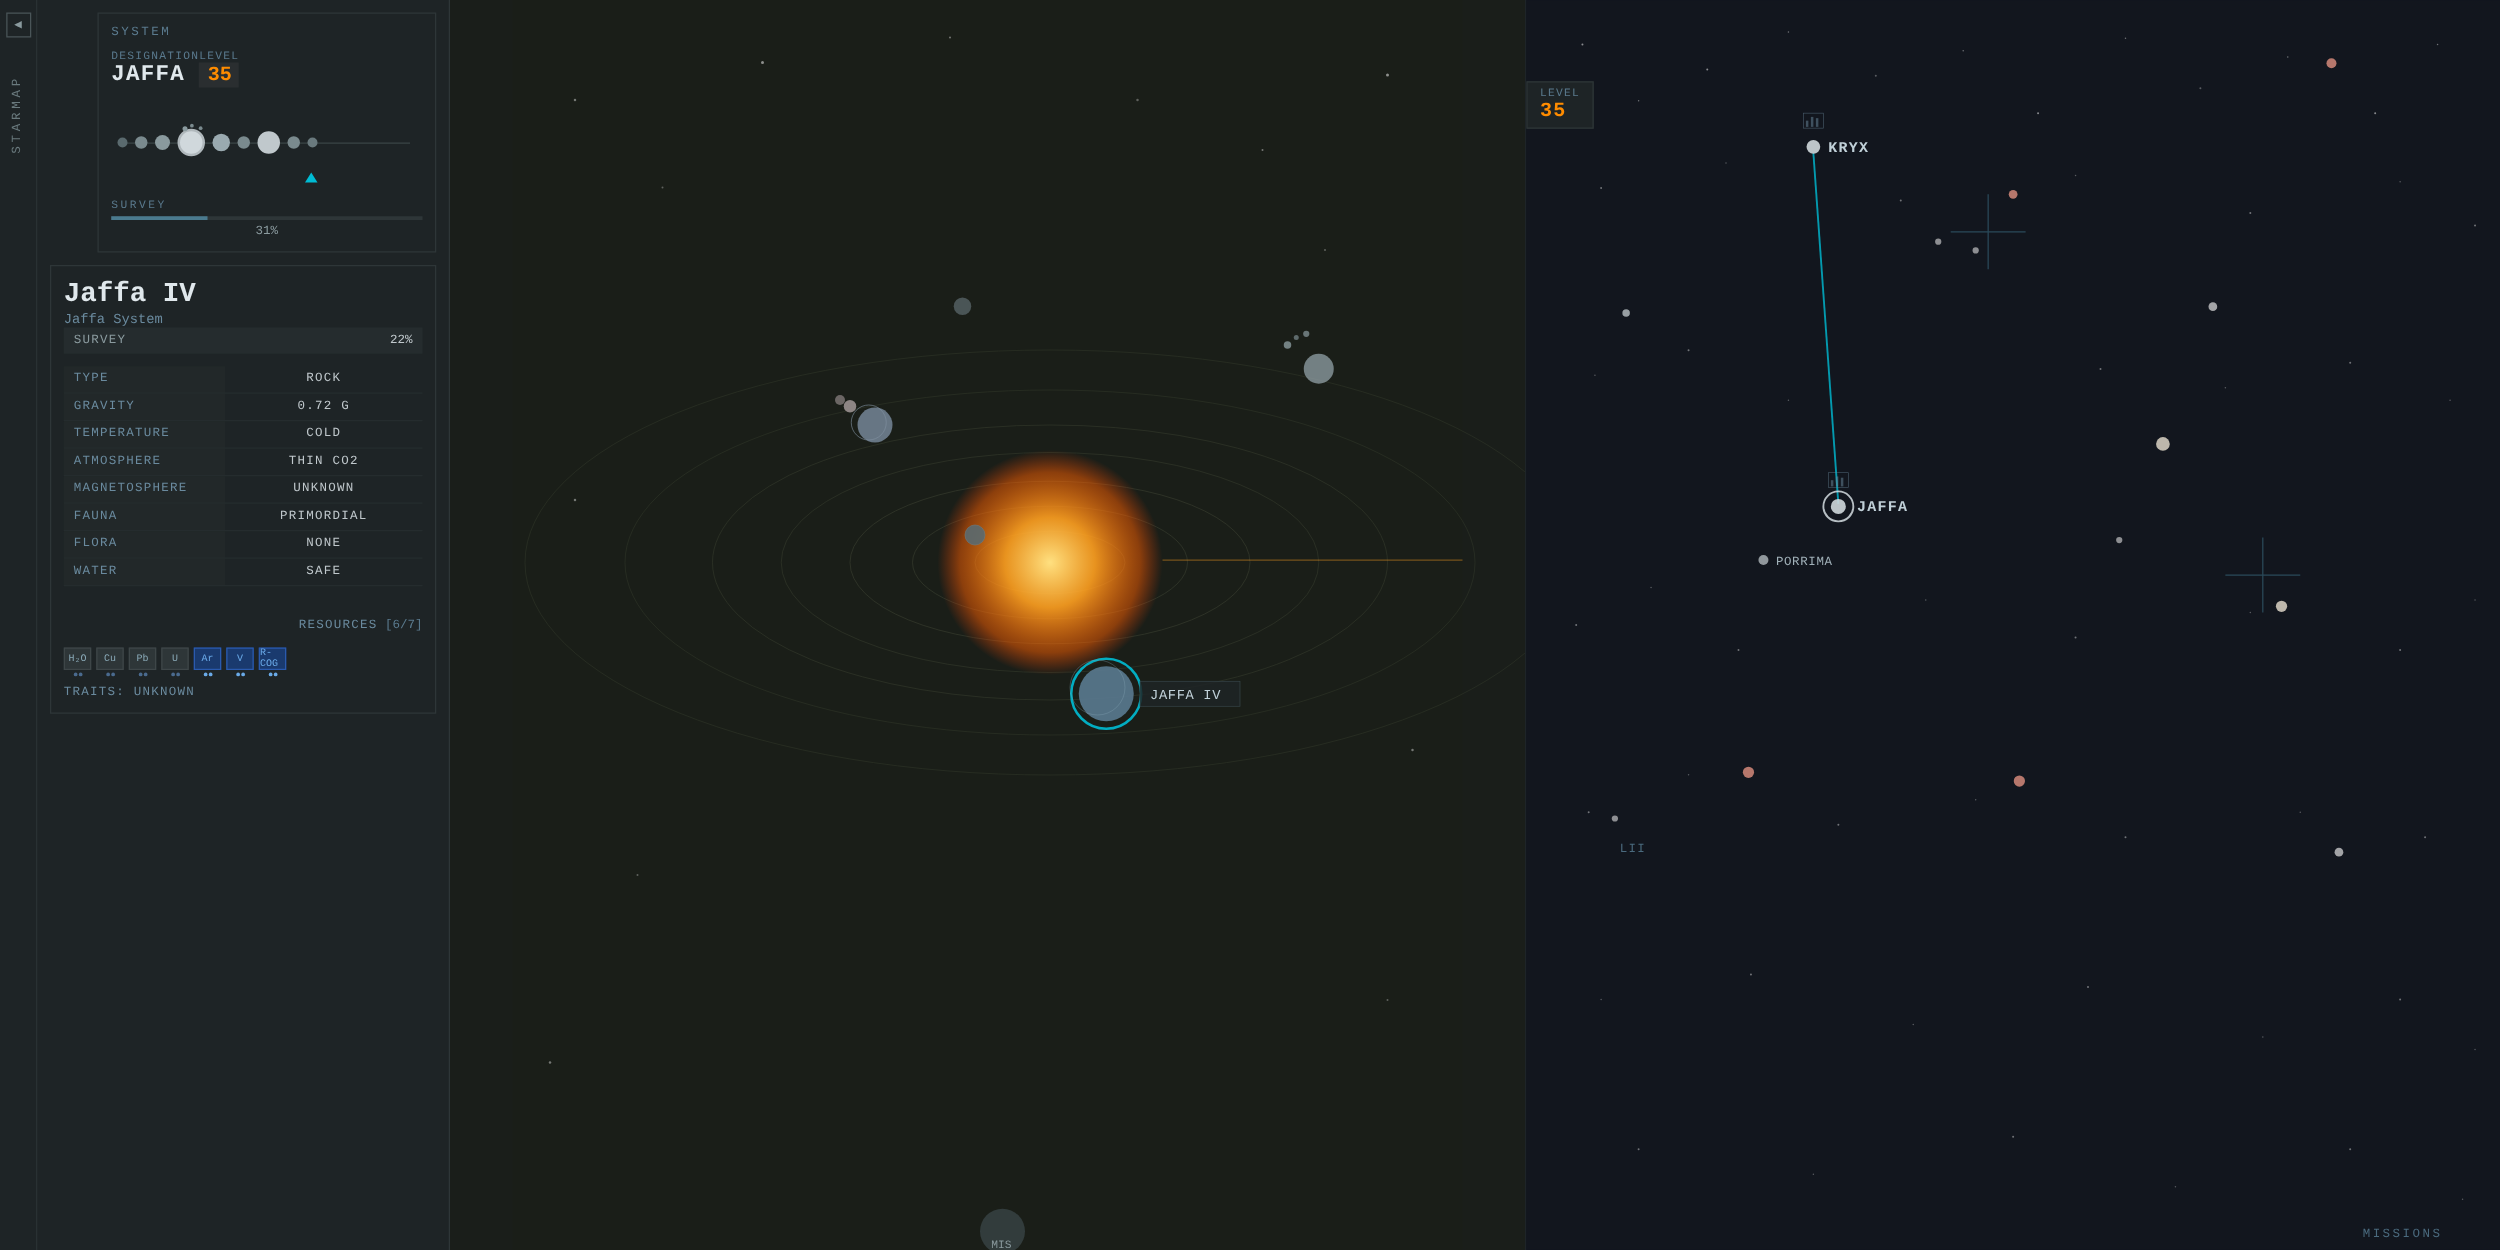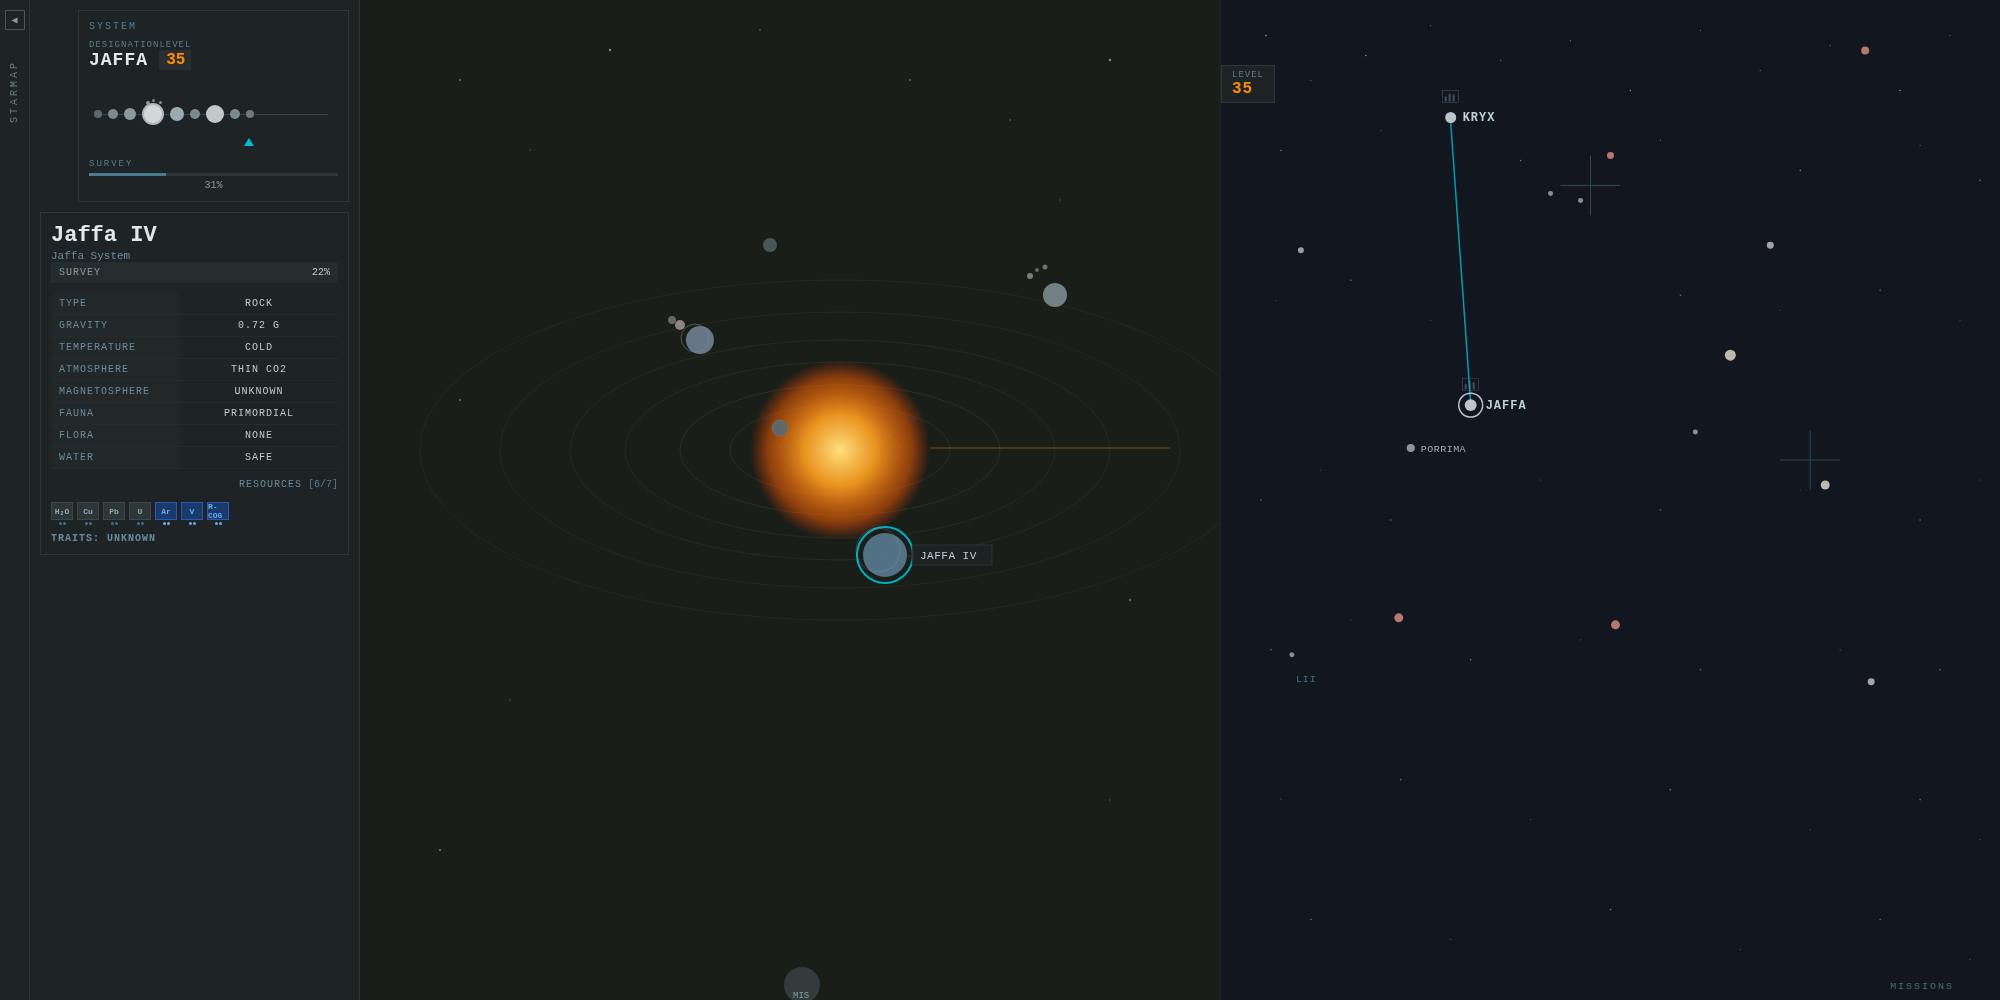--- a/index.html
+++ b/index.html
@@ -189,21 +189,21 @@
     }
     .survey-row-value {
       font-size: 10px;
       color: #c0c8cc;
     }
 
     
     .props-table {
       width: 100%;
       border-collapse: collapse;
-      margin-bottom: 10px;
+      margin-bottom: 26px;
     }
     .props-table tr {
       border-bottom: 1px solid #252c2e;
     }
     .props-table td {
       padding: 5px 8px;
       font-size: 10px;
     }
     .prop-label {
       color: #6a8a9e;
@@ -241,21 +241,20 @@
     .resource-icon {
       width: 22px;
       height: 18px;
       background: #2e3638;
       border: 1px solid #3e4648;
       display: flex;
       align-items: center;
       justify-content: center;
       font-size: 8px;
       color: #8aaab8;
-      font-weight: bold;
     }
     .resource-icon.highlight {
       background: #1a3a6e;
       border-color: #2a5aae;
       color: #6aaae8;
     }
     .resource-dots {
       display: flex;
       gap: 1px;
     }
@@ -266,21 +265,20 @@
       background: #4a6a8e;
     }
     .resource-dot.active {
       background: #6aaae8;
     }
 
     .traits-label {
       font-size: 10px;
       color: #6a8a9e;
       letter-spacing: 1px;
-      font-weight: bold;
     }
 
     
     .solar-view {
       flex: 1;
       height: 1000px;
       position: relative;
       background: #1a1e1a;
       overflow: hidden;
     }

